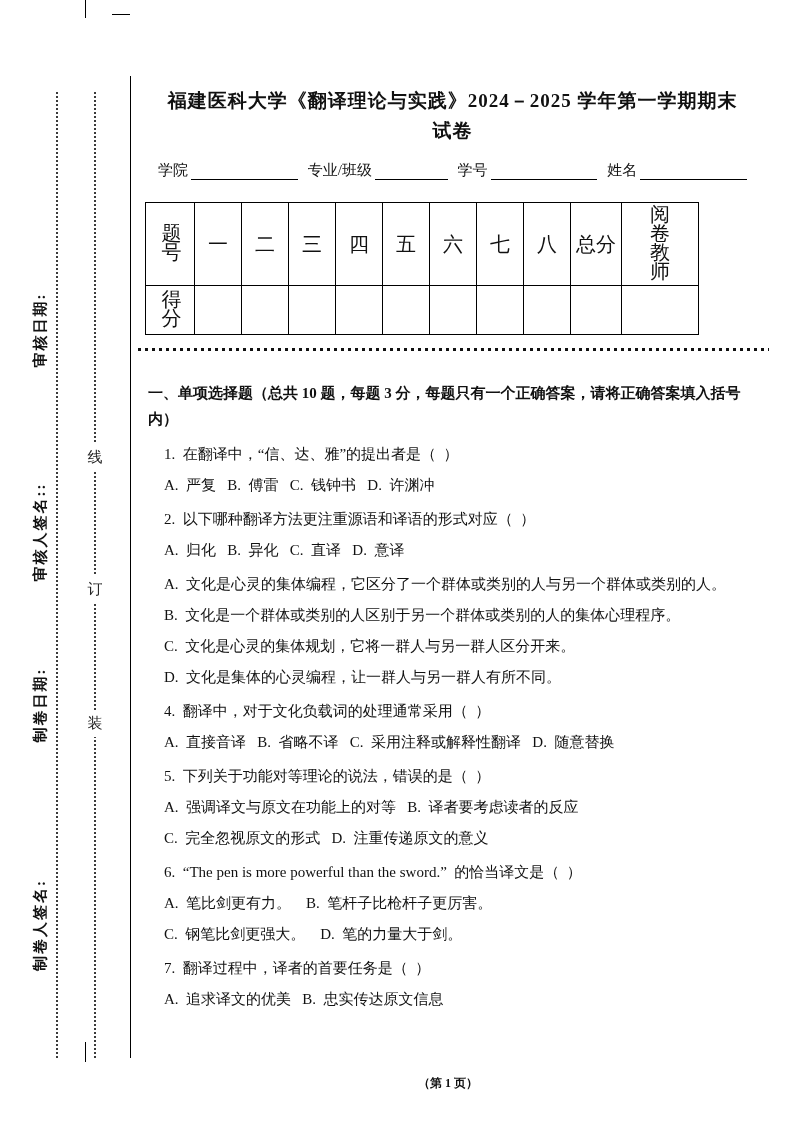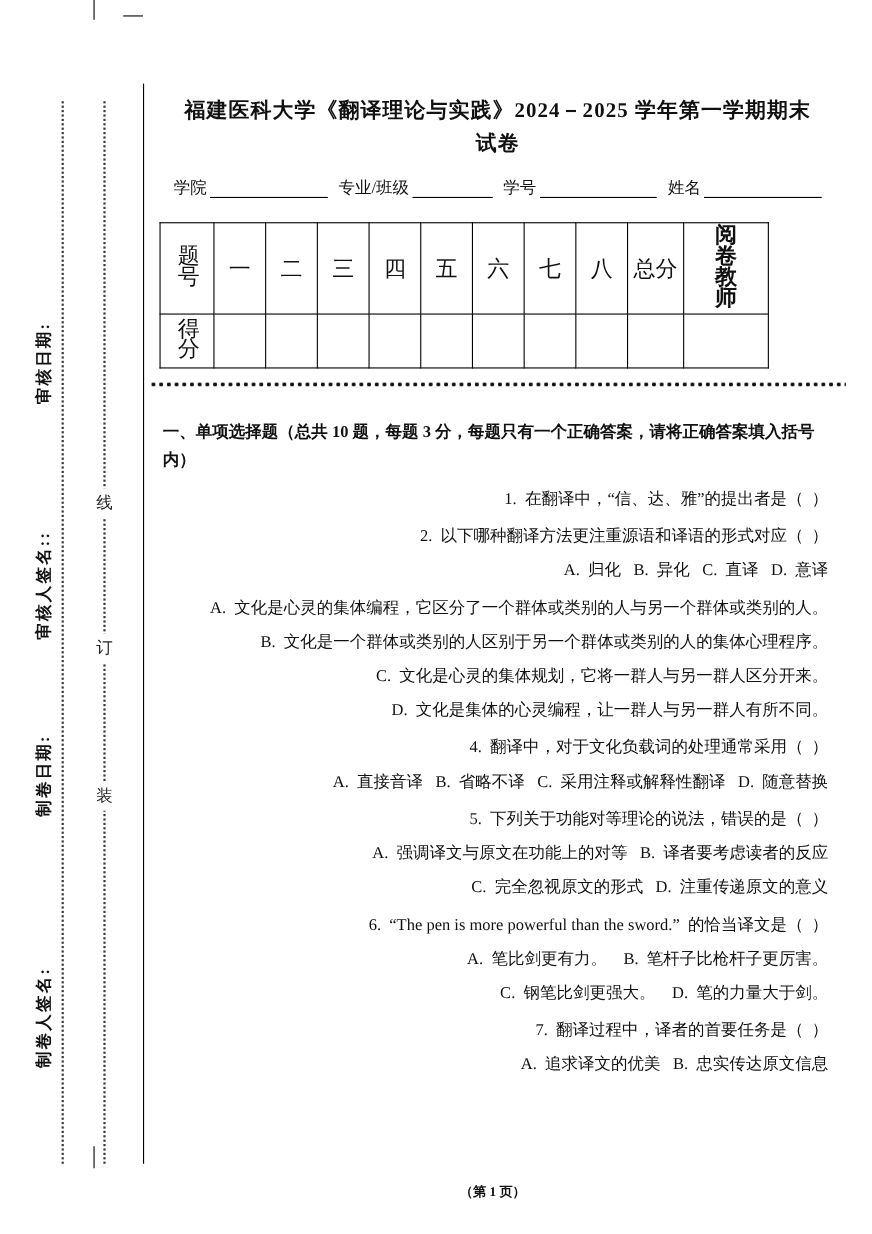--- a/index.html
+++ b/index.html
@@ -71,41 +71,41 @@
     vertical-align: middle;
     padding: 2px 0;
   }
   .r1 td { height: 42px; }
   .r2 td { height: 44px; }
   td.c-head   { width: 48px; }
   td.c-num    { width: 46px; }
   td.c-total  { width: 50px; }
   td.c-grader { width: 76px; }
   .narrow  { display:inline-block; width:17px; line-height:19px; }
-  .narrow2 { display:inline-block; width:34px; line-height:19px;font-weight:bold; }
+  .narrow2 { display:inline-block; width:34px; line-height:19px; }
 
   .dotted-sep {
     margin: 12px -12px 0 -12px;
     height: 5px;
     background-image: radial-gradient(circle, #111 1.7px, transparent 2px);
     background-size: 7px 5px;
     background-repeat: repeat-x;
     background-position: 0 50%;
   }
 
   .section-heading {
     margin-top: 28px;
     font-weight: bold;
     font-size: 15px;
     line-height: 26px;
     white-space: pre-wrap;
   }
 
   .questions { font-size: 15px; }
-  .questions p { margin: 7px 4px; line-height: 24px; white-space: pre-wrap; text-align: right; }
+  .questions p { margin: 7px 16px; line-height: 24px; white-space: pre-wrap; }
   .q { margin: 10px 0; }
 
   .footer {
     position:absolute;
     bottom: 30px; left: 0; right: 0;
     text-align: center;
     font-size: 12px;
     font-weight: 600;
   }
 </style>
@@ -189,20 +189,21 @@
       </tbody>
     </table>
 
     <div class="dotted-sep"></div>
 
     <div class="section-heading">一、单项选择题（总共 10 题，每题 3 分，每题只有一个正确答案，请将正确答案填入括号内）</div>
 
     <div class="questions">
       <div class="q">
         <p>1.  在翻译中，“信、达、雅”的提出者是（  ）</p>
+        <p>A.  严复   B.  傅雷   C.  钱钟书   D.  许渊冲</p>
       </div>
       <div class="q">
         <p>2.  以下哪种翻译方法更注重源语和译语的形式对应（  ）</p>
         <p>A.  归化   B.  异化   C.  直译   D.  意译</p>
       </div>
       <div class="q">
         <p>A.  文化是心灵的集体编程，它区分了一个群体或类别的人与另一个群体或类别的人。</p>
         <p>B.  文化是一个群体或类别的人区别于另一个群体或类别的人的集体心理程序。</p>
         <p>C.  文化是心灵的集体规划，它将一群人与另一群人区分开来。</p>
         <p>D.  文化是集体的心灵编程，让一群人与另一群人有所不同。</p>

